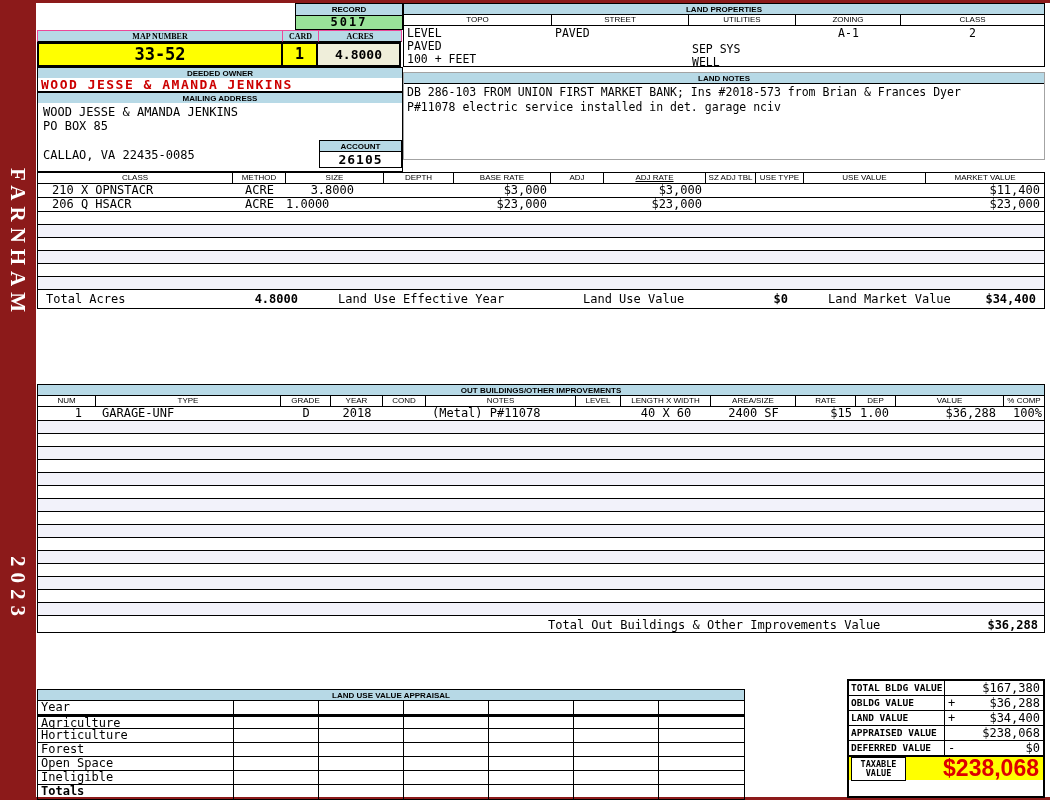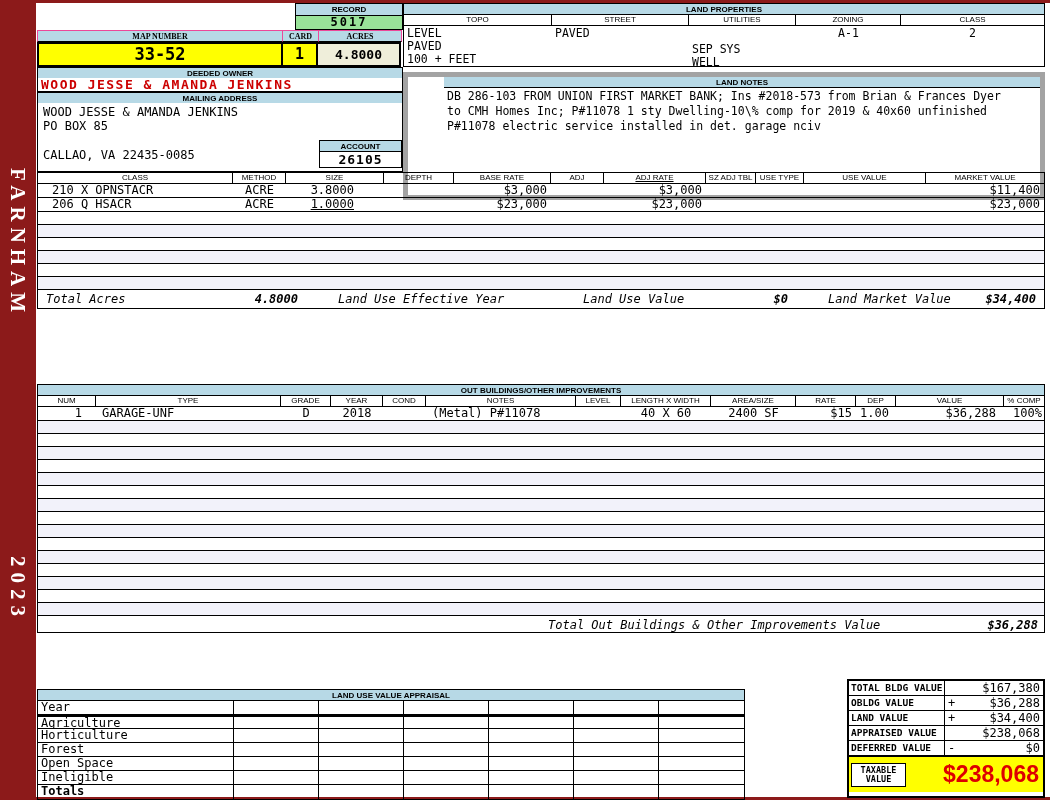--- a/index.html
+++ b/index.html
@@ -63,46 +63,46 @@
             color:var(--owner-red);font-weight:bold;font-size:13px;letter-spacing:1.5px;
             line-height:13px;padding-left:3px;}
   .mail-band{left:37px;top:92px;width:366px;}
   .addr{left:37px;top:103px;width:366px;height:69px;border-left:1px solid #000;
         border-right:1px solid #000;border-bottom:1px solid #000;background:#fff;
         font-size:12px;line-height:14px;padding:2px 0 0 5px;}
   .addr-gap{margin-top:15px;}
   .acct{right:0;bottom:3px;width:83px;border:1px solid #000;position:absolute;background:#fff;}
   .acct-val{font-size:13px;font-weight:bold;text-align:center;line-height:15px;letter-spacing:1px;}
 
-  .notes{left:403px;top:72px;width:642px;height:128px;border:5px solid #a3a3a3;background:#fff;padding-left:36px;}
+  .notes{left:403px;top:72px;width:642px;height:88px;border:1px solid #a3a3a3;background:#fff;}
   .notes-body{font-size:11.5px;line-height:15px;padding:1px 0 0 3px;}
 
   .land{left:37px;top:172px;width:1008px;border:1px solid #000;}
   .ob{left:37px;top:384px;width:1008px;border:1px solid #000;}
-  .totrow{position:relative;height:18px;background:#fff;font-size:12px;line-height:17px;font-style:italic;}
+  .totrow{position:relative;height:18px;background:#fff;font-size:12px;line-height:17px;}
   .totrow span{position:absolute;top:1px;white-space:nowrap;}
   .b{font-weight:bold;}
 
   .lua{left:37px;top:689px;width:708px;border:1px solid #000;}
   .lua-row{display:flex;height:14px;border-bottom:1px solid #000;font-size:12px;line-height:12px;}
   .lua-row:last-child{border-bottom:none;}
   .lua-row.thick{border-top:2px solid #000;}
   .lua-label{width:196px;border-right:1px solid #000;padding-left:3px;overflow:hidden;}
   .lua-cell{width:85px;border-right:1px solid #000;}
   .lua-cell:last-child{border-right:none;}
 
   .ps{left:847px;top:679px;width:198px;height:119px;border:2px solid #000;background:#fff;}
   .ps-title{background:var(--hl-yellow);height:19px;border-bottom:1px solid #000;
             font-size:13px;font-weight:bold;text-align:center;line-height:19px;letter-spacing:2px;}
   .ps-row{display:flex;height:15px;border-bottom:1px solid #000;}
   .ps-label{width:96px;border-right:1px solid #000;font-size:9.5px;font-weight:bold;
             line-height:14px;padding-left:2px;overflow:hidden;white-space:nowrap;}
   .ps-op{width:14px;font-size:12px;line-height:14px;padding-left:3px;}
   .ps-val{flex:1;font-size:12px;line-height:14px;text-align:right;padding-right:3px;}
-  .ps-tax{display:flex;height:36px;background:var(--hl-yellow);border-top:1px solid #000;align-items:center;gap:37px;}
+  .ps-tax{display:flex;height:24px;background:var(--hl-yellow);border-top:1px solid #000;align-items:center;gap:37px;}
   .ps-taxlabel{width:56px;margin-left:2px;background:#fff;border:1px solid #000;
                font-size:8.5px;font-weight:bold;line-height:9px;text-align:center;padding:2px 0;}
   .ps-taxval{flex:1;text-align:right;padding-right:4px;color:var(--big-red);
              font-family:"Liberation Sans",sans-serif;font-weight:bold;font-size:23px;}
 </style>
 </head>
 <body>
 
 <div class="page">
 
@@ -162,21 +162,20 @@
     <div class="acct">
       <div class="band">ACCOUNT</div>
       <div class="acct-val">26105</div>
     </div>
   </div>
 
   <div class="abs notes">
     <div class="band">LAND NOTES</div>
     <div class="notes-body">
       <div>DB 286-103 FROM UNION FIRST MARKET BANK; Ins #2018-573 from Brian &amp; Frances Dyer</div>
-      <div>to CMH Homes Inc; P#11078 1 sty Dwelling-10\% comp for 2019 &amp; 40x60 unfinished</div>
       <div>P#11078 electric service installed in det. garage nciv</div>
     </div>
   </div>
 
   <div class="abs land">
     <div class="hrow">
       <div class="hcell" style="width:195px;">CLASS</div>
       <div class="hcell" style="width:53px;">METHOD</div>
       <div class="hcell" style="width:98px;">SIZE</div>
       <div class="hcell" style="width:70px;">DEPTH</div>
@@ -197,21 +196,21 @@
       <div class="dcell" style="width:53px;"></div>
       <div class="dcell" style="width:102px;text-align:right;padding-right:4px;">$3,000</div>
       <div class="dcell" style="width:50px;"></div>
       <div class="dcell" style="width:48px;"></div>
       <div class="dcell" style="width:122px;"></div>
       <div class="dcell" style="width:118px;text-align:right;padding-right:4px;">$11,400</div>
     </div>
     <div class="drow">
       <div class="dcell" style="width:195px;padding-left:14px;">206 Q HSACR</div>
       <div class="dcell" style="width:53px;text-align:center;">ACRE</div>
-      <div class="dcell" style="width:98px;text-align:right;padding-right:30px;text-decoration:underline;">1.0000</div>
+      <div class="dcell" style="width:98px;padding-right:30px;">1.0000</div>
       <div class="dcell" style="width:70px;"></div>
       <div class="dcell" style="width:97px;text-align:right;padding-right:4px;">$23,000</div>
       <div class="dcell" style="width:53px;"></div>
       <div class="dcell" style="width:102px;text-align:right;padding-right:4px;">$23,000</div>
       <div class="dcell" style="width:50px;"></div>
       <div class="dcell" style="width:48px;"></div>
       <div class="dcell" style="width:122px;"></div>
       <div class="dcell" style="width:118px;text-align:right;padding-right:4px;">$23,000</div>
     </div>
     <div>

